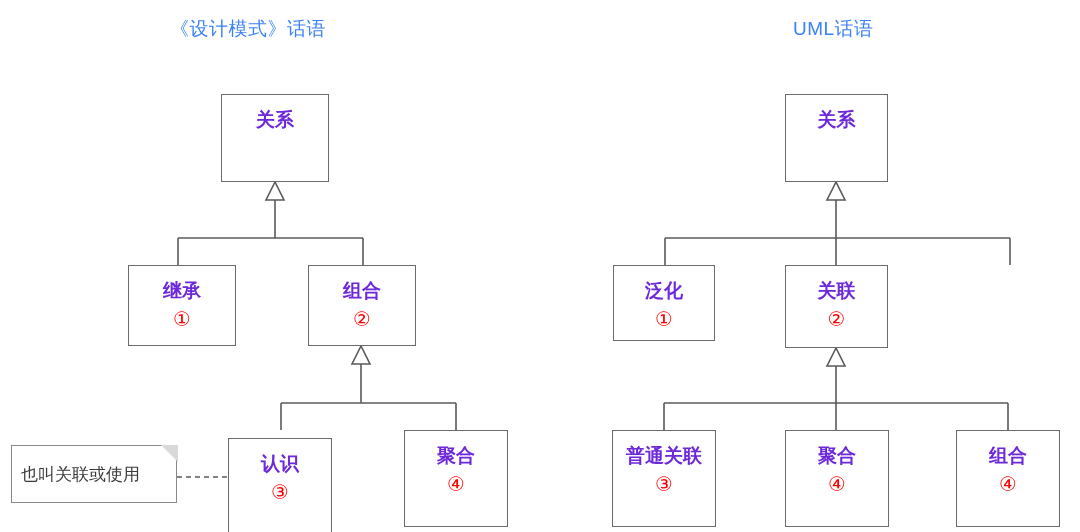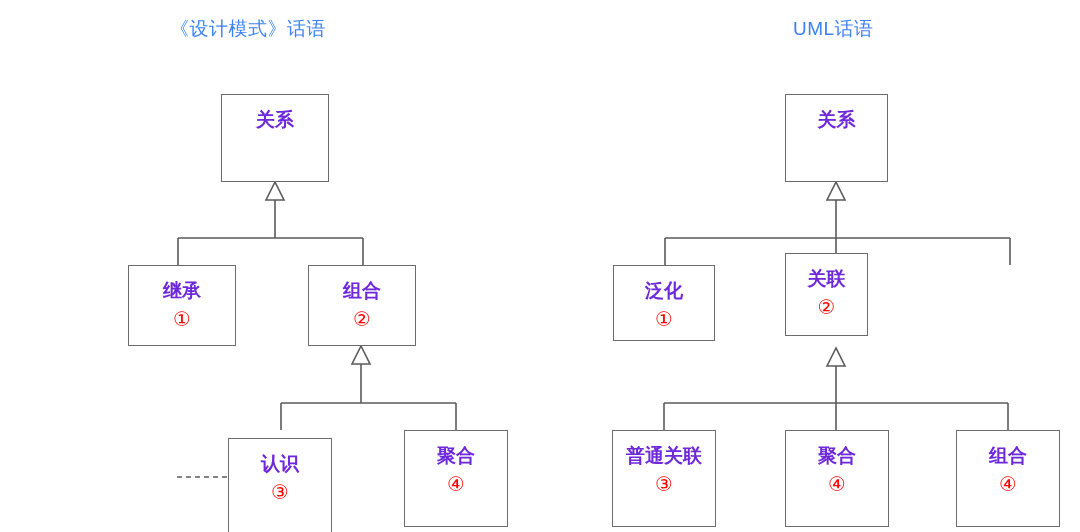--- a/index.html
+++ b/index.html
@@ -152,33 +152,37 @@
   <div class="node" style="left:228px; top:430px; width:104px; height:97px;margin-top:8px;">
     <div class="node-label">认识</div>
     <div class="node-badge">③</div>
   </div>
 
   <div class="node" style="left:404px; top:430px; width:104px; height:97px;">
     <div class="node-label">聚合</div>
     <div class="node-badge">④</div>
   </div>
 
+  <div class="note" style="left:11px; top:445px; width:166px; height:58px;">
+    <div class="note-text">也叫关联或使用</div>
+    <div class="note-fold"></div>
+  </div>
 
   <div class="panel-title" style="left:793px; top:16px;">UML话语</div>
 
   <div class="node" style="left:785px; top:94px; width:103px; height:88px;">
     <div class="node-label">关系</div>
   </div>
 
   <div class="node" style="left:613px; top:265px; width:102px; height:76px;">
     <div class="node-label">泛化</div>
     <div class="node-badge">①</div>
   </div>
 
-  <div class="node" style="left:785px; top:253px; width:83px; height:83px;">
+  <div class="node" style="left:785px; top:265px; width:103px; height:83px;">
     <div class="node-label">关联</div>
     <div class="node-badge">②</div>
   </div>
 
 
   <div class="node" style="left:612px; top:430px; width:104px; height:97px;">
     <div class="node-label">普通关联</div>
     <div class="node-badge">③</div>
   </div>
 

